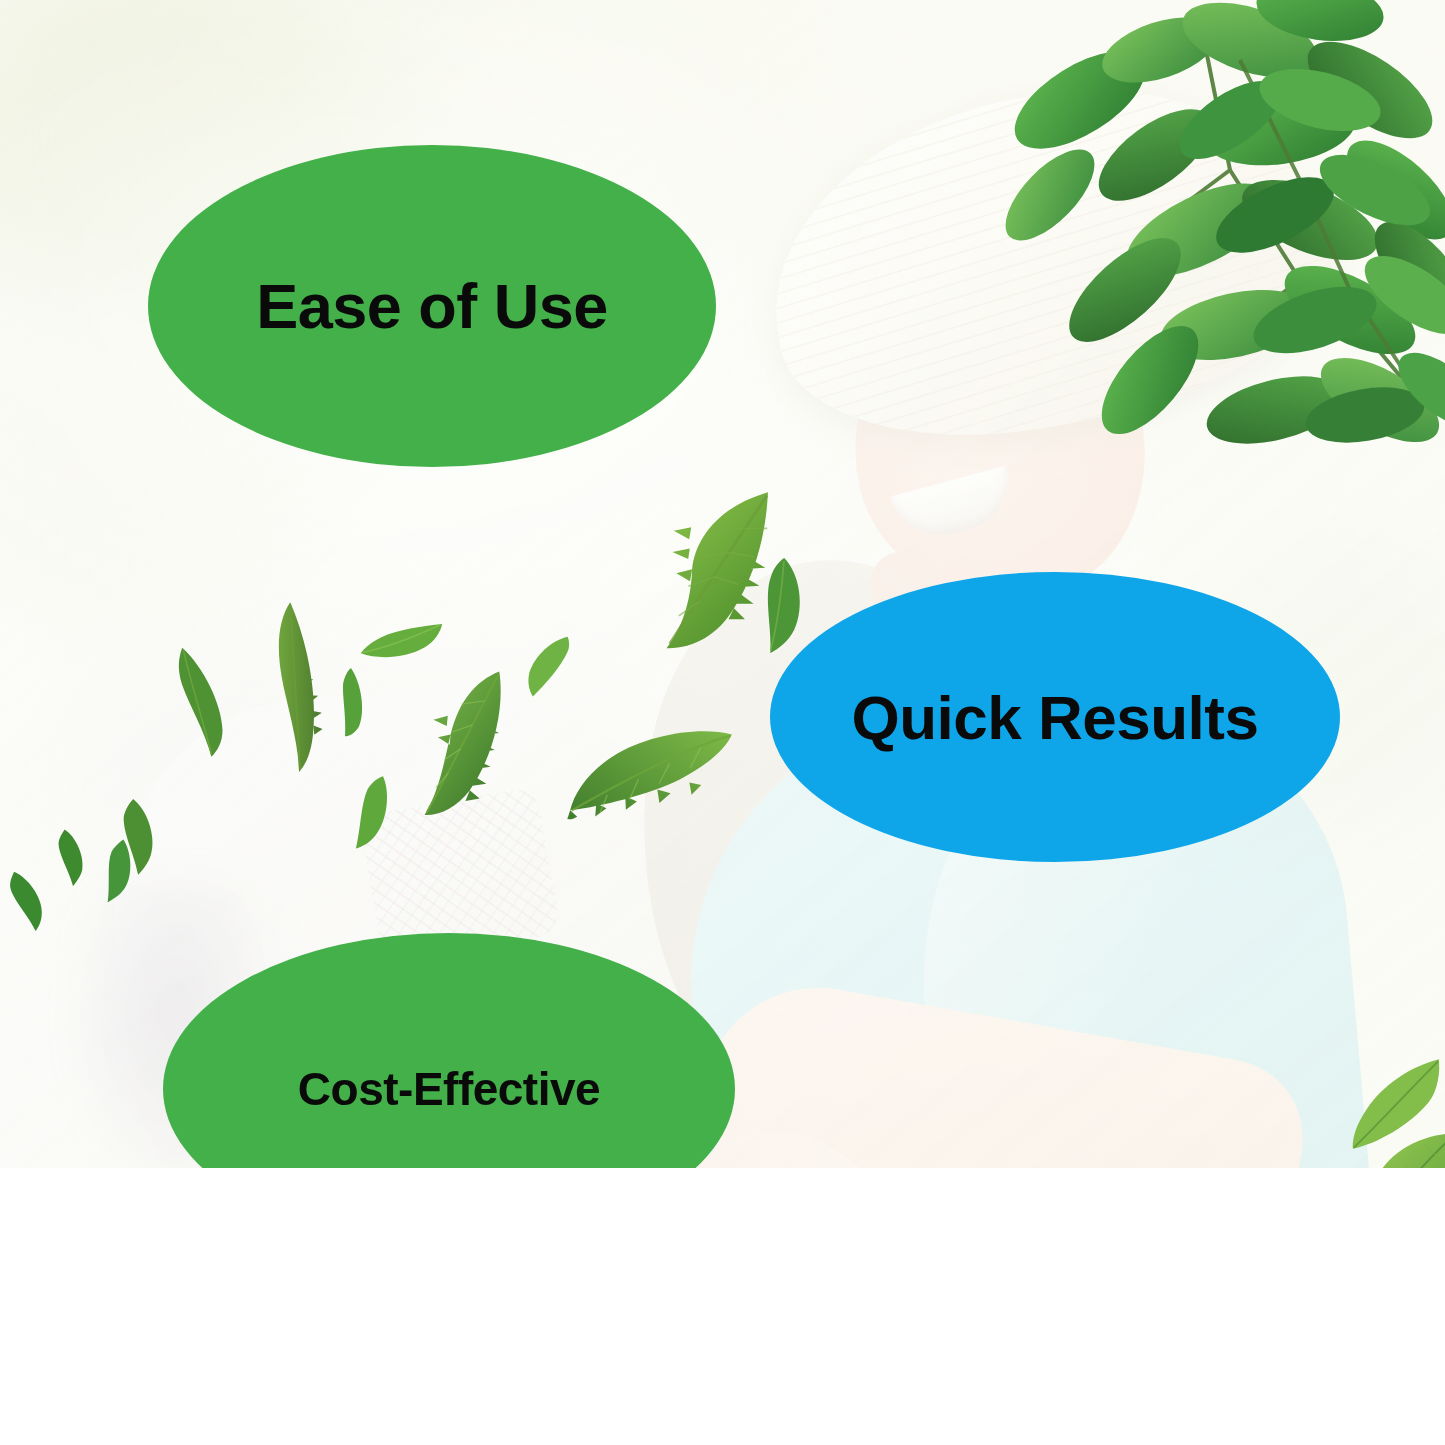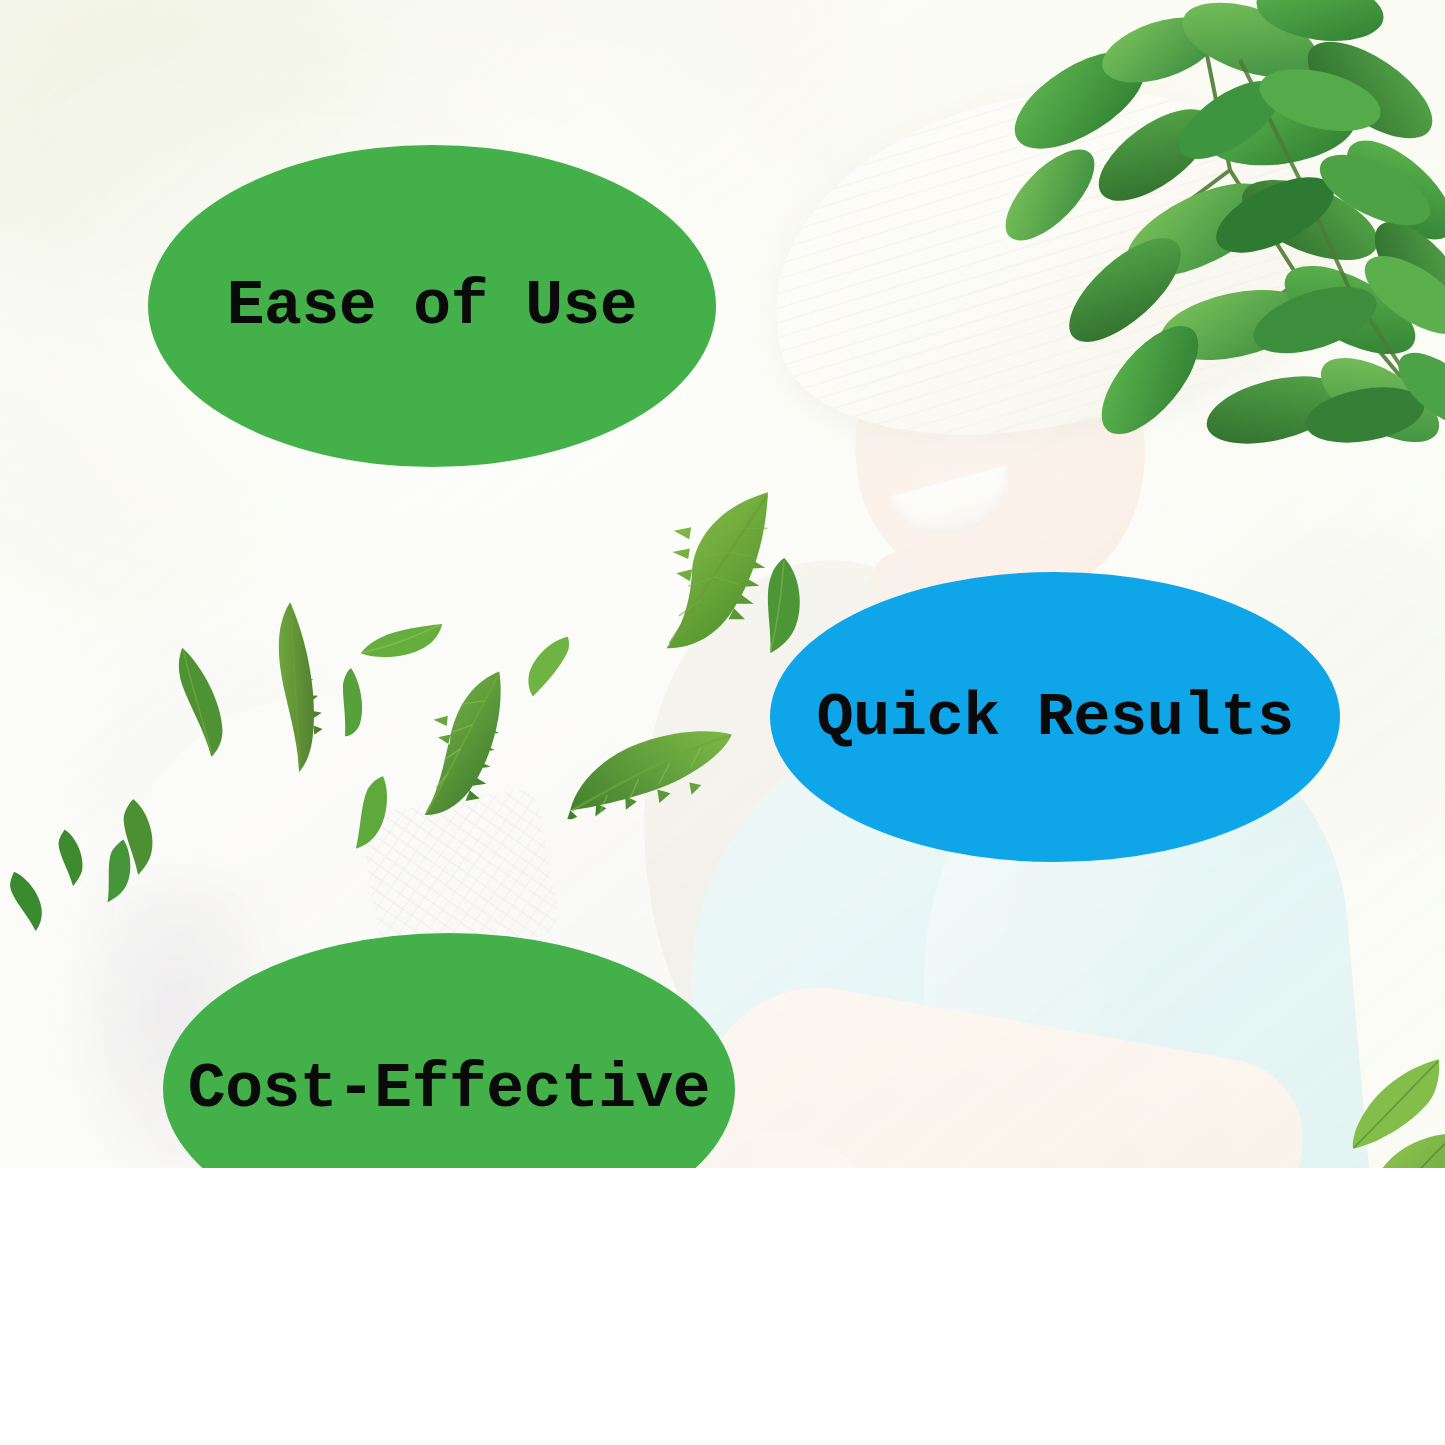--- a/index.html
+++ b/index.html
@@ -1,20 +1,20 @@
 <!DOCTYPE html>
 <html><head>
 <meta charset="utf-8">
 <style>
   html,body{margin:0;padding:0;background:#fff;}
   #stage{
     position:relative;
     width:1445px;height:1168px;
     overflow:hidden;
-    font-family:Liberation Mono, monospace;
+    font-family:Liberation Sans, sans-serif;
     background:#f4f6e6;
   }
 
   
   .bg-base{
     position:absolute;inset:0;
     background:
       radial-gradient(ellipse 70% 55% at 18% 14%, #eef0d8 0%, rgba(238,240,216,0) 62%),
       radial-gradient(ellipse 60% 50% at 72% 8%,  #f7f8ea 0%, rgba(247,248,234,0) 65%),
       radial-gradient(ellipse 80% 70% at 10% 72%, #f6f7ef 0%, rgba(246,247,239,0) 70%),
@@ -146,21 +146,21 @@
     border-radius:50%;
     display:flex;align-items:center;justify-content:center;
     color:#0a0a0a;
     font-weight:700;
     letter-spacing:-0.5px;
     white-space:nowrap;
     user-select:none;
   }
   #pill-ease    {left:148px;  top:145px;  width:568px; height:322px; font-size:63px;}
   #pill-quick   {left:770px;  top:572px;  width:570px; height:290px; font-size:62px;}
-  #pill-cost    {left:163px;  top:933px;  width:572px; height:312px; font-size:63px;}
+  #pill-cost    {left:163px;  top:933px;  width:572px; height:312px; font-size:46px;}
 </style>
 </head>
 <body>
 
 <div id="stage">
 
   <div class="bg-base"></div>
   <div class="blob b1"></div>
   <div class="blob b2"></div>
   <div class="blob b3"></div>

